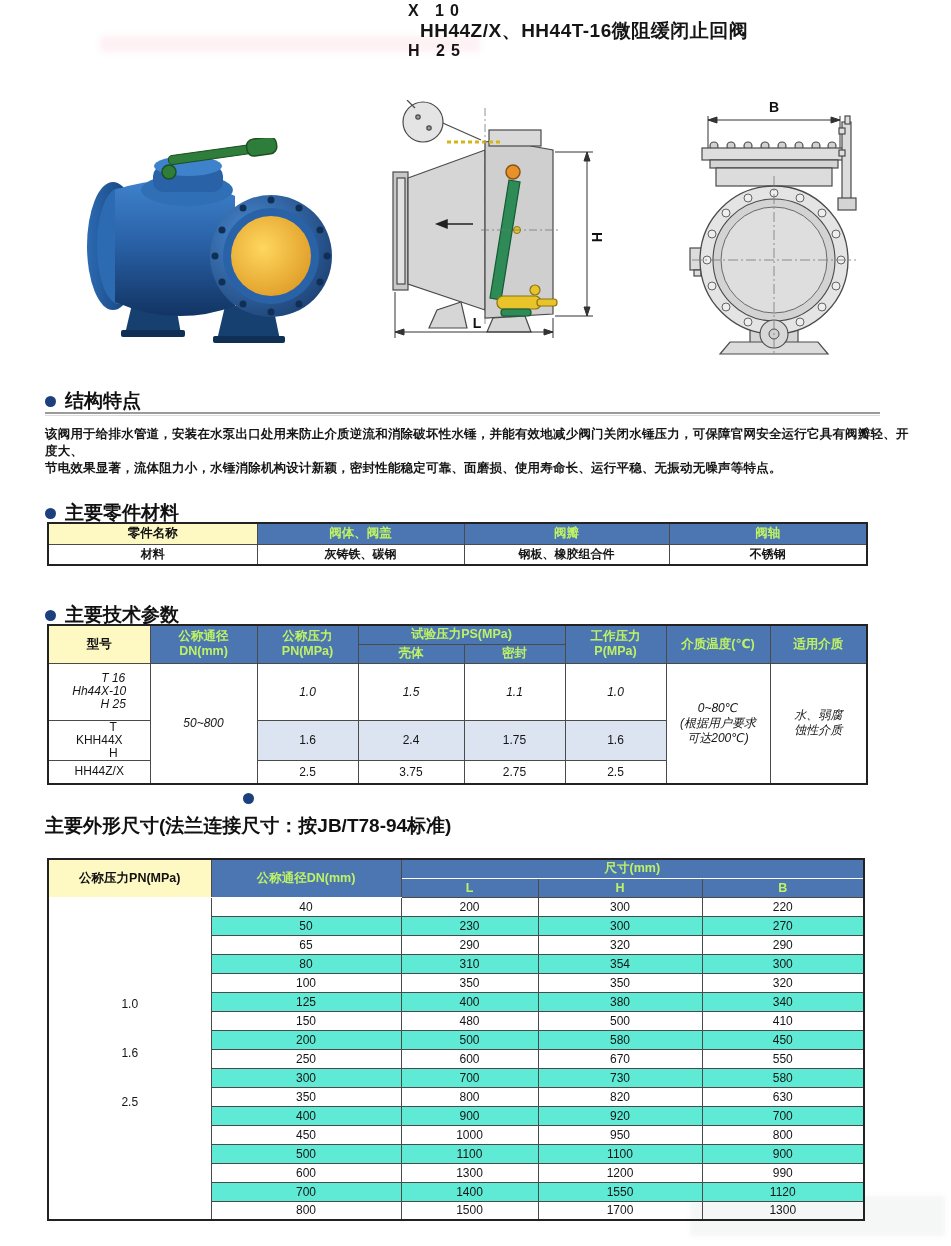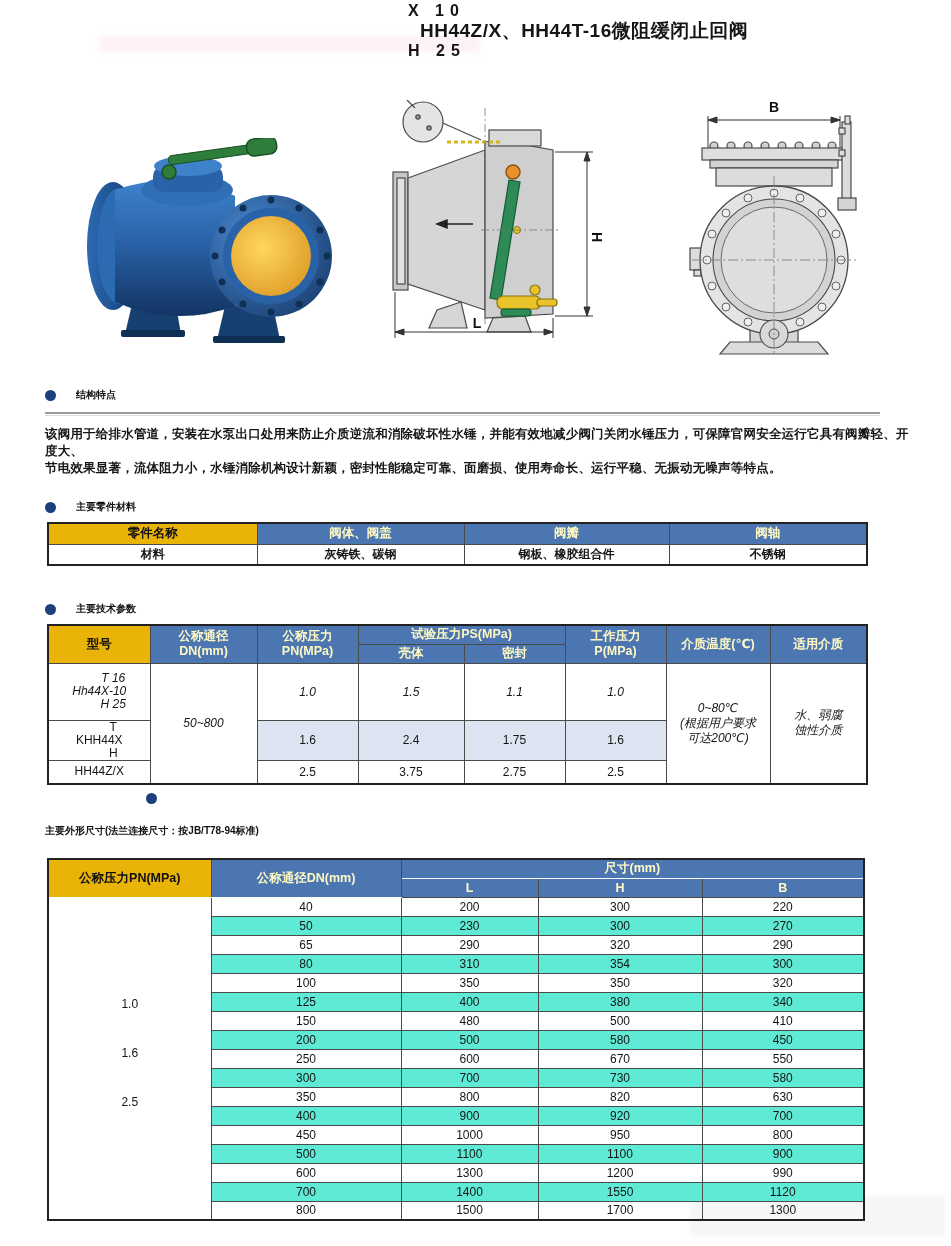--- a/index.html
+++ b/index.html
@@ -12,40 +12,40 @@
     overflow:hidden;
   }
   .abs { position:absolute; }
 
   
   .title-block { left:420px; top:2px; width:520px; font-weight:bold; line-height:1.15; }
   .title-small { font-size:16px; letter-spacing:6px; transform:translateX(-12px); }
   .title-main  { font-size:19px; letter-spacing:0.5px; }
 
   
-  .sec-header { display:flex; align-items:center; gap:20px; font-weight:bold; font-size:10px; color:#111; }
+  .sec-header { display:flex; align-items:center; gap:9px; font-weight:bold; font-size:19px; color:#111; }
   .bullet { width:11px; height:11px; border-radius:50%; background:#1c3f7d; flex:0 0 auto; }
 
   .divider { height:4px; border-top:2px solid #9b9b9b; border-bottom:1px solid #dcdcdc; }
 
   .features-text {
     font-size:12.5px; font-weight:bold; line-height:17px;
     white-space:pre-line; letter-spacing:0.2px;
   }
 
   
   table { border-collapse:collapse; table-layout:fixed; border:2px solid #222; }
   th, td {
     border:1px solid #4a4a4a;
     text-align:center; vertical-align:middle;
     font-size:12px; padding:0 2px;
   }
   th { font-weight:bold; font-size:12.5px; }
-  .blue-h  { background:#4c76b2; color:#fef9c3; }
-  .white-h { background:#eab308; color:#111; }
+  .blue-h  { background:#4c76b2; color:#bef264; }
+  .white-h { background:#fef9c3; color:#111; }
   .pre { white-space:pre-line; line-height:1.25; }
   tr.tint td.val { background:#dbe4f0; }
   .dims tbody tr.tint td { background:#5eead4; }
 
   
   .materials tr { height:21px; }
   .materials td { font-weight:bold; }
 
   
   .tech thead tr { height:19px; }

